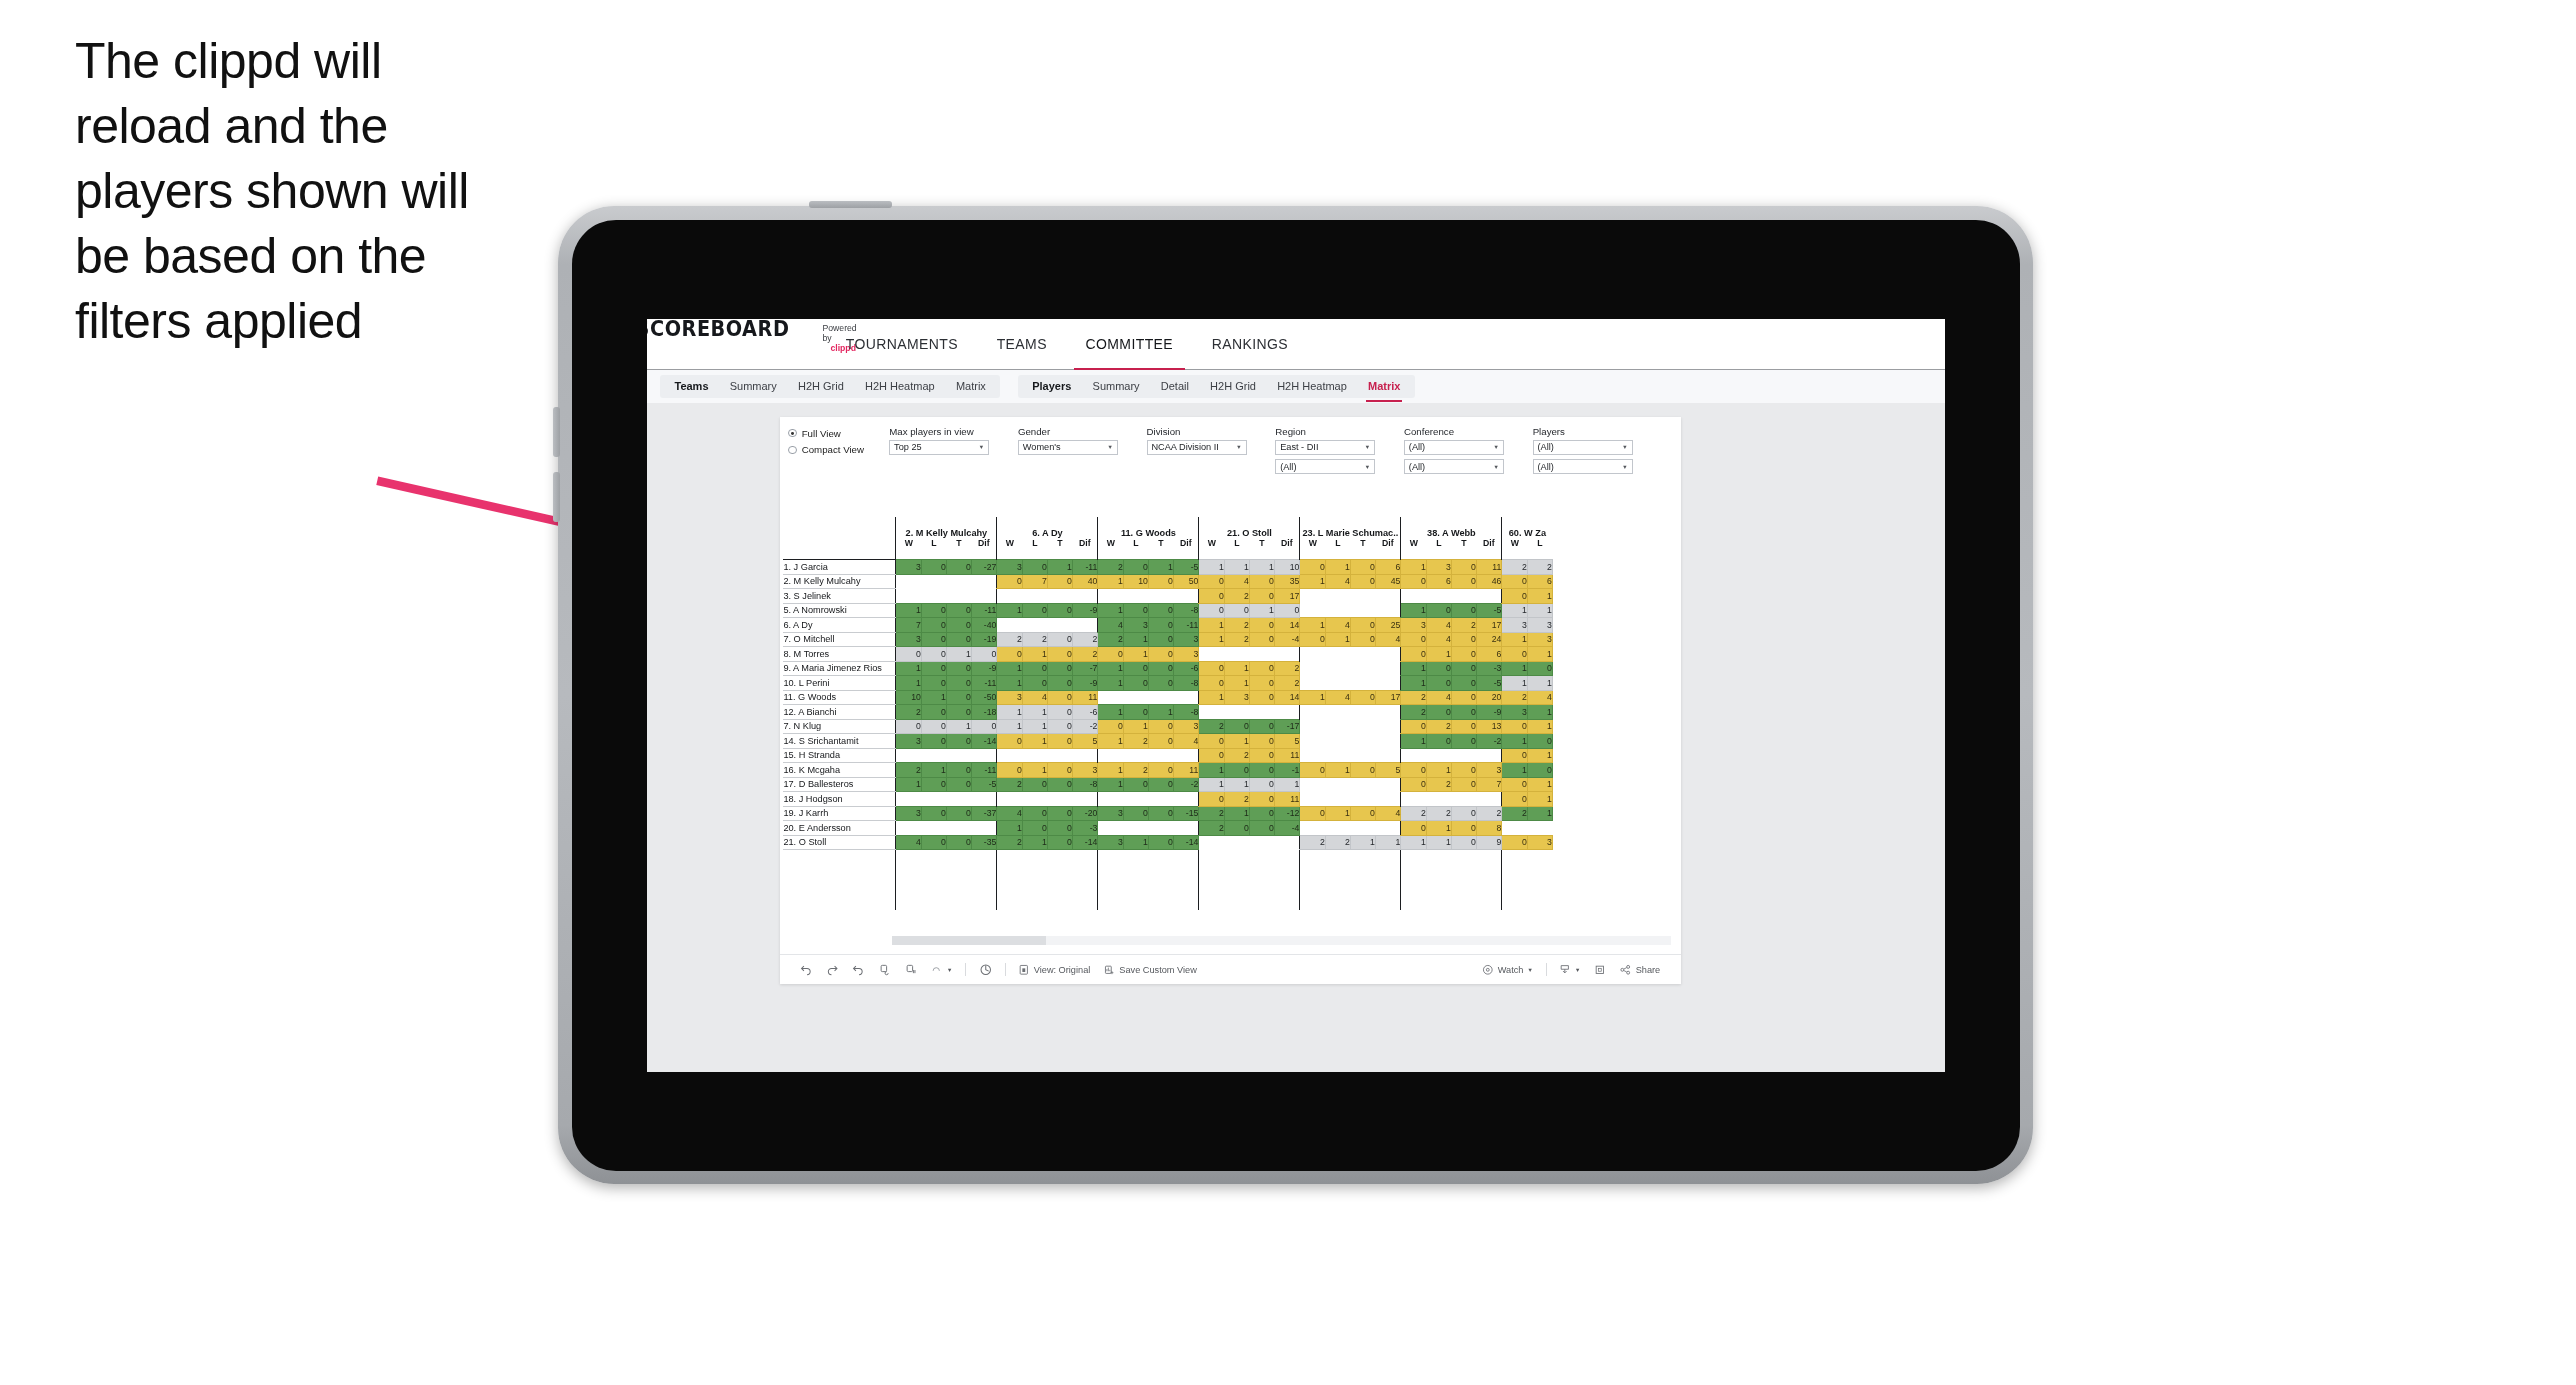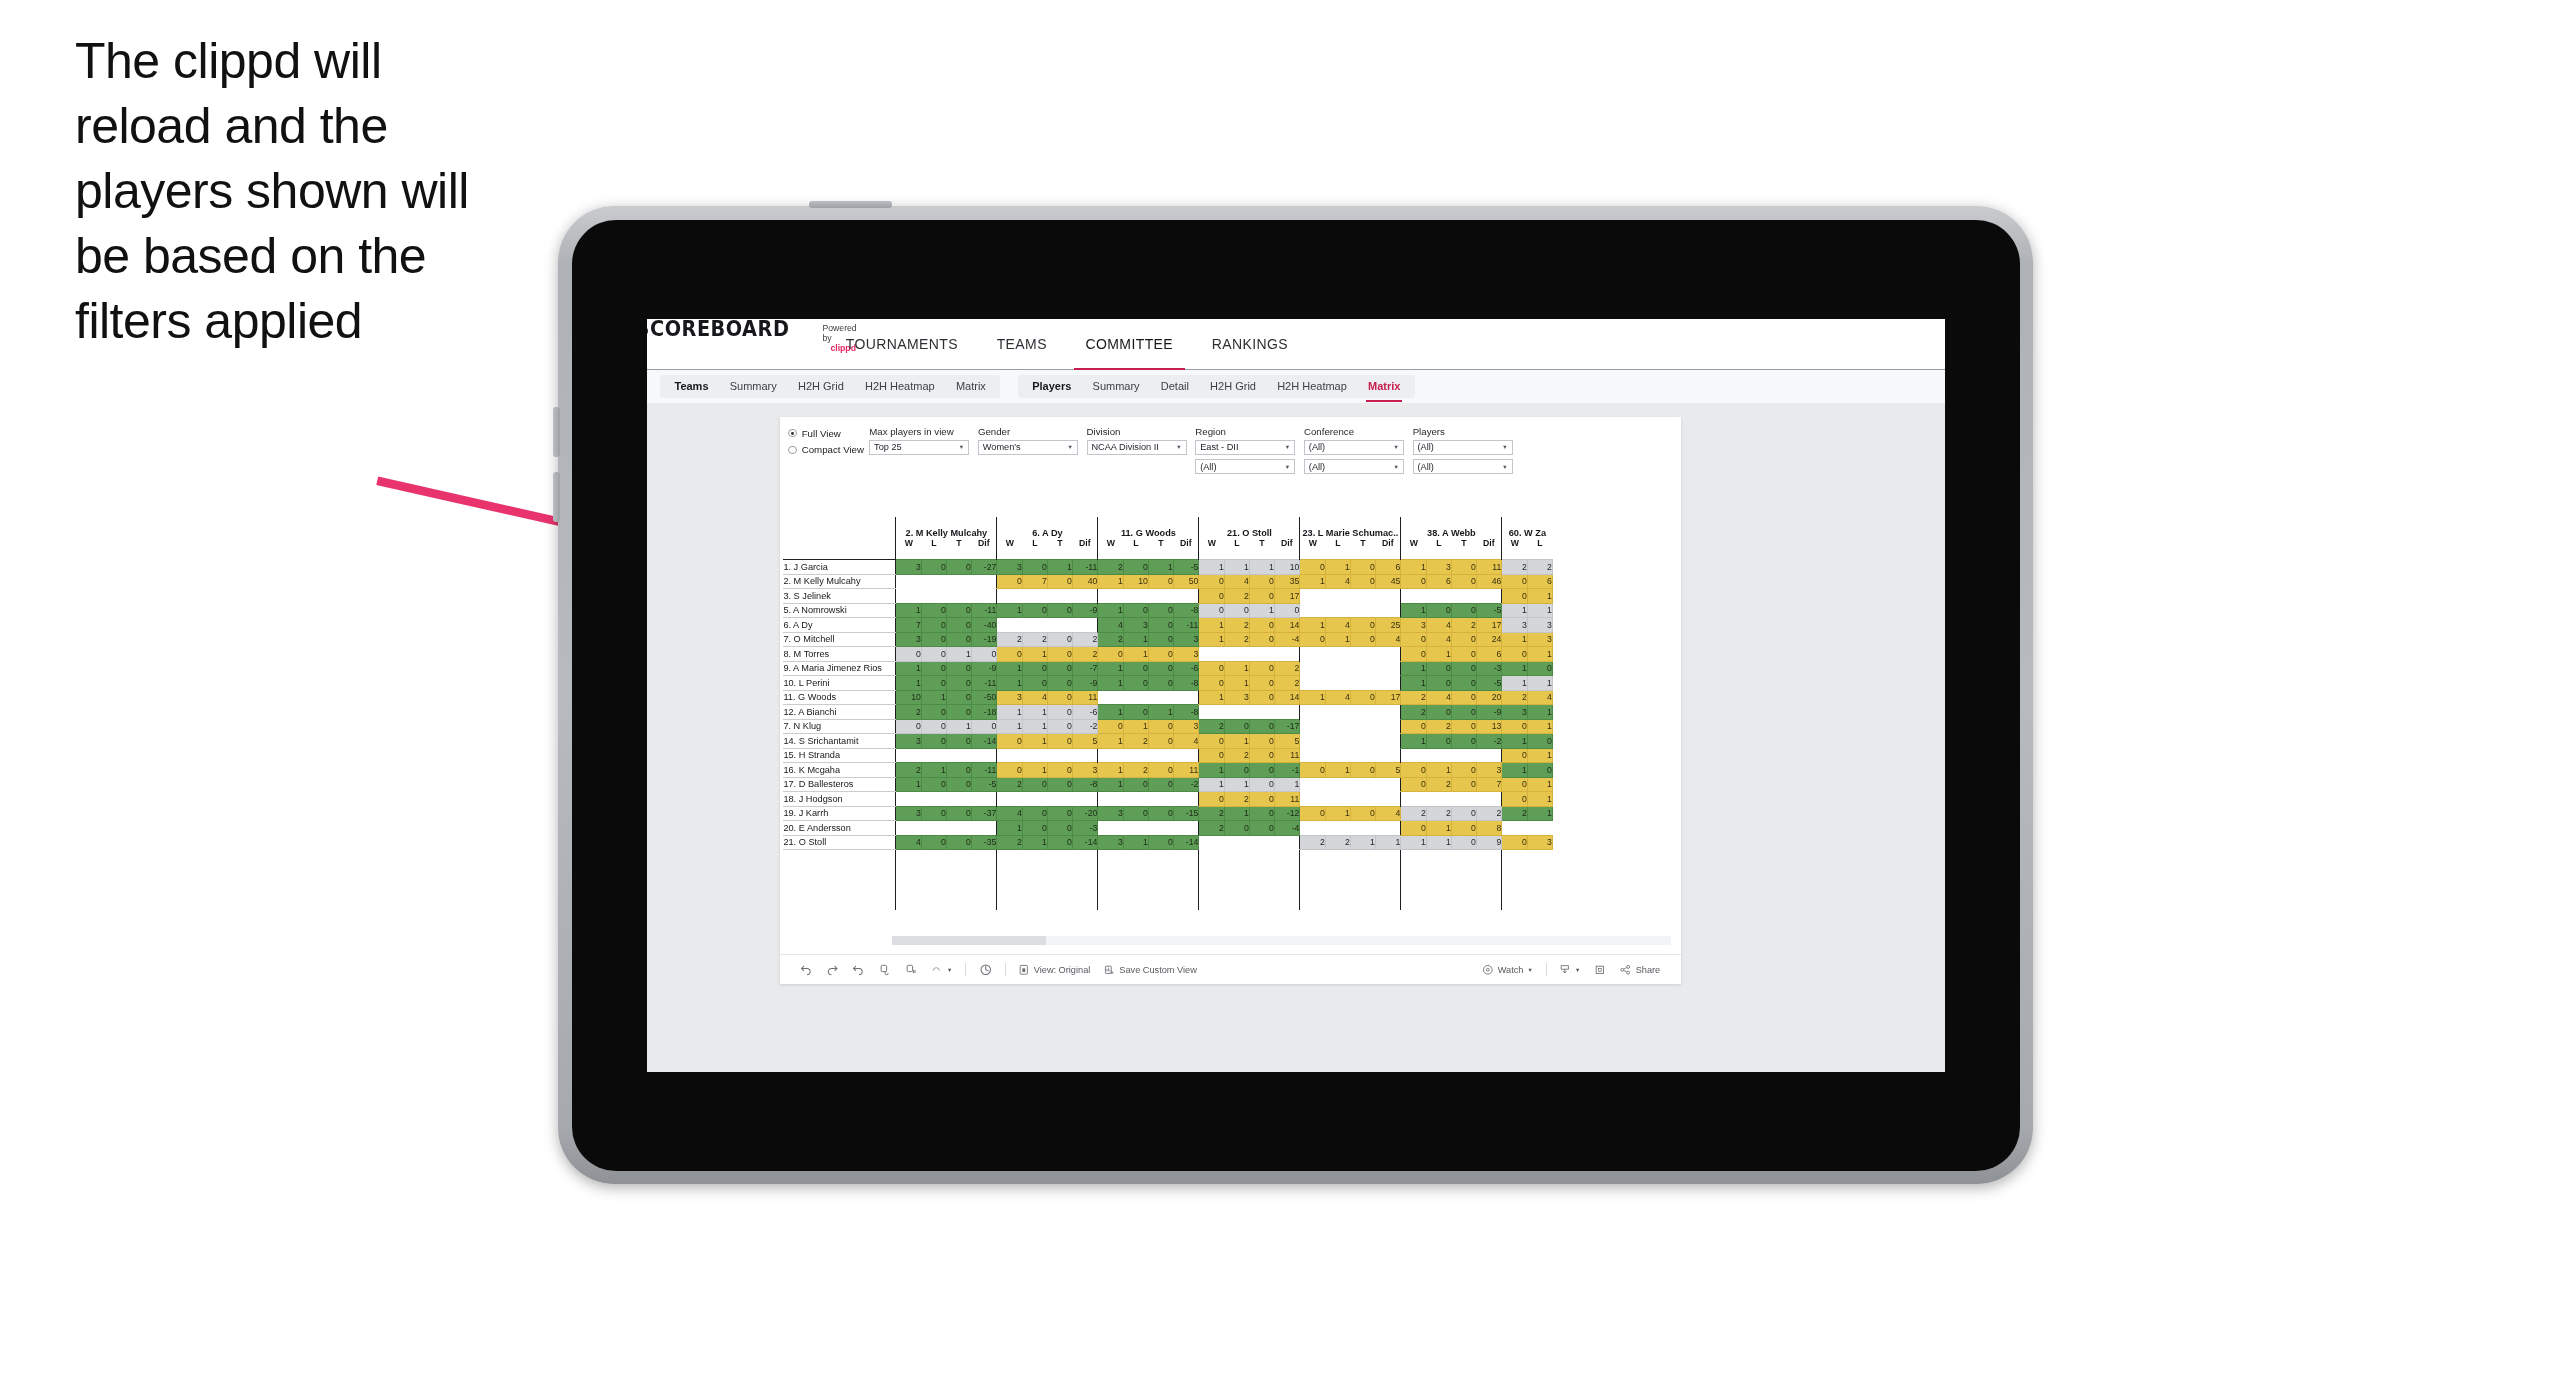--- a/index.html
+++ b/index.html
@@ -92,21 +92,21 @@
     position:absolute;left:133px;top:14.5px;width:901px;height:567px;
     background:#fff;box-shadow:0 1px 2.9px rgba(0,0,0,.12);
   }
 
   
   #filters{padding:8.7px 8.7px 3.9px 8.7px;display:flex;align-items:flex-start;gap:0;}
   .radios{width:81px;padding-top:1.9px;}
   .radio-row{display:flex;align-items:center;gap:4.8px;font-size:9.7px;color:#222;margin-bottom:5.8px;cursor:pointer;}
   .rdot{width:8.7px;height:8.7px;border-radius:50%;border:1px solid #9aa0a8;background:#fff;box-sizing:border-box;position:relative;}
   .rdot.on:after{content:"";position:absolute;left:1.9px;top:1.9px;width:2.9px;height:2.9px;border-radius:50%;background:#333;}
-  .fcol{margin-right:8.7px;}
+  .fcol{margin-right:8.7px;margin-left:20px;}
   .flabel{font-size:9.7px;color:#26292e;margin-bottom:2.9px;white-space:nowrap;}
   .fsel{
     width:100px;height:15.4px;border:1px solid #c2c6cc;background:#fff;
     font-size:9.2px;color:#1d2024;display:flex;align-items:center;
     padding:0 3.9px;box-sizing:border-box;justify-content:space-between;
     margin-bottom:3.9px;cursor:pointer;
   }
   .fsel .cv{overflow:hidden;white-space:nowrap;}
   .caret{font-size:5.8px;color:#55585d;}
 

